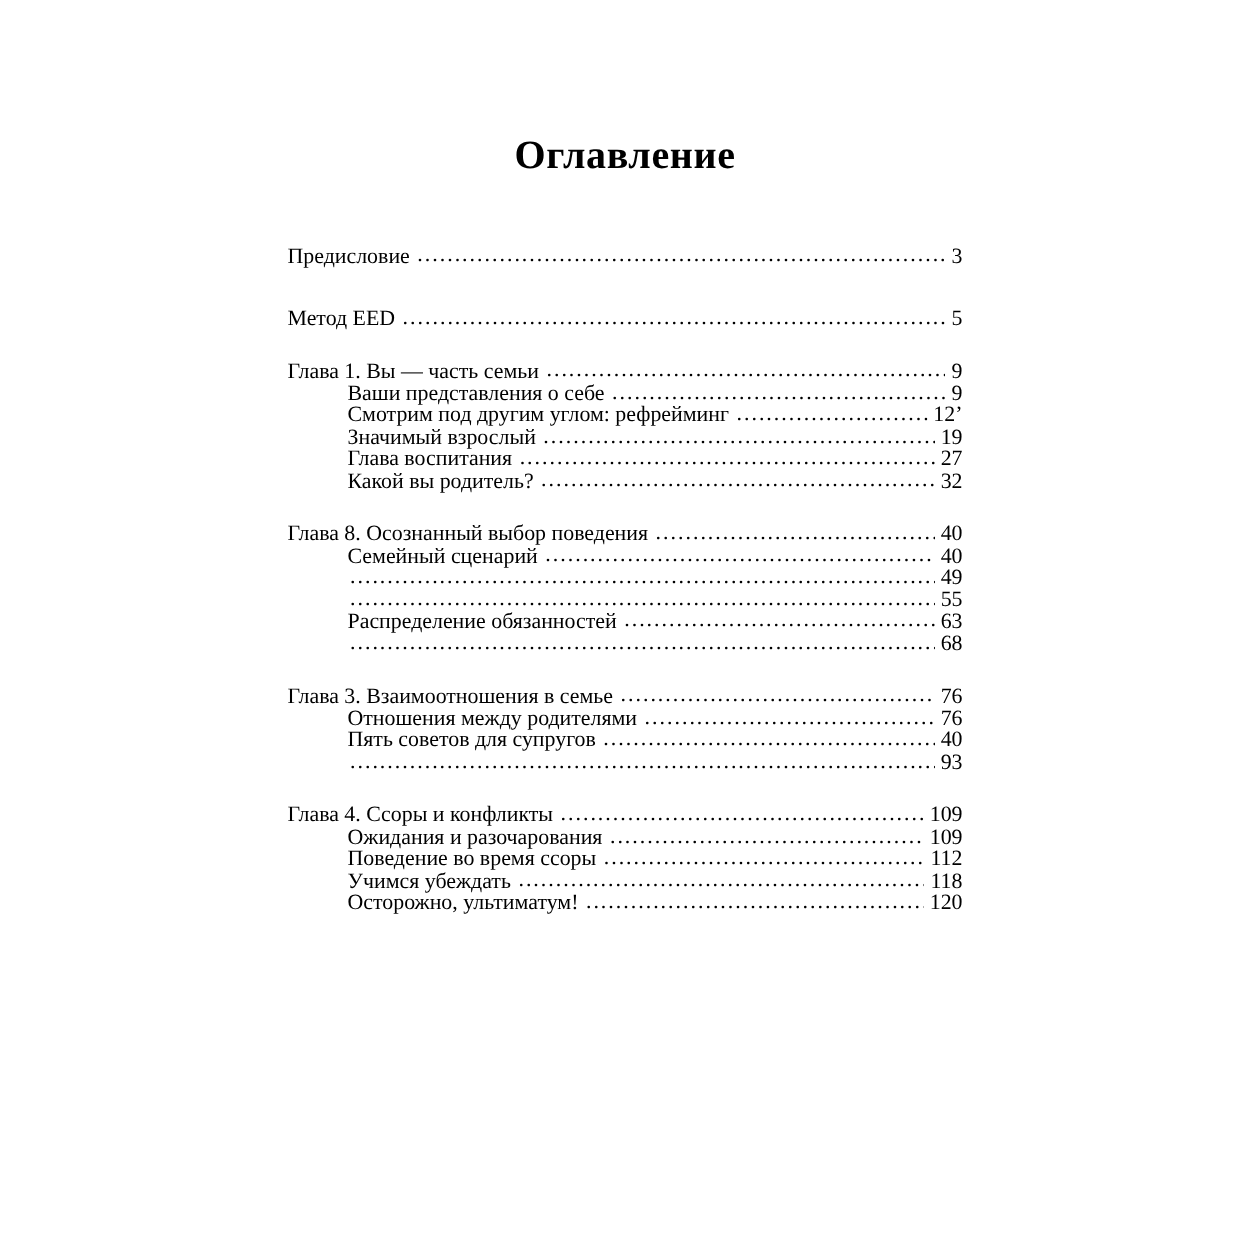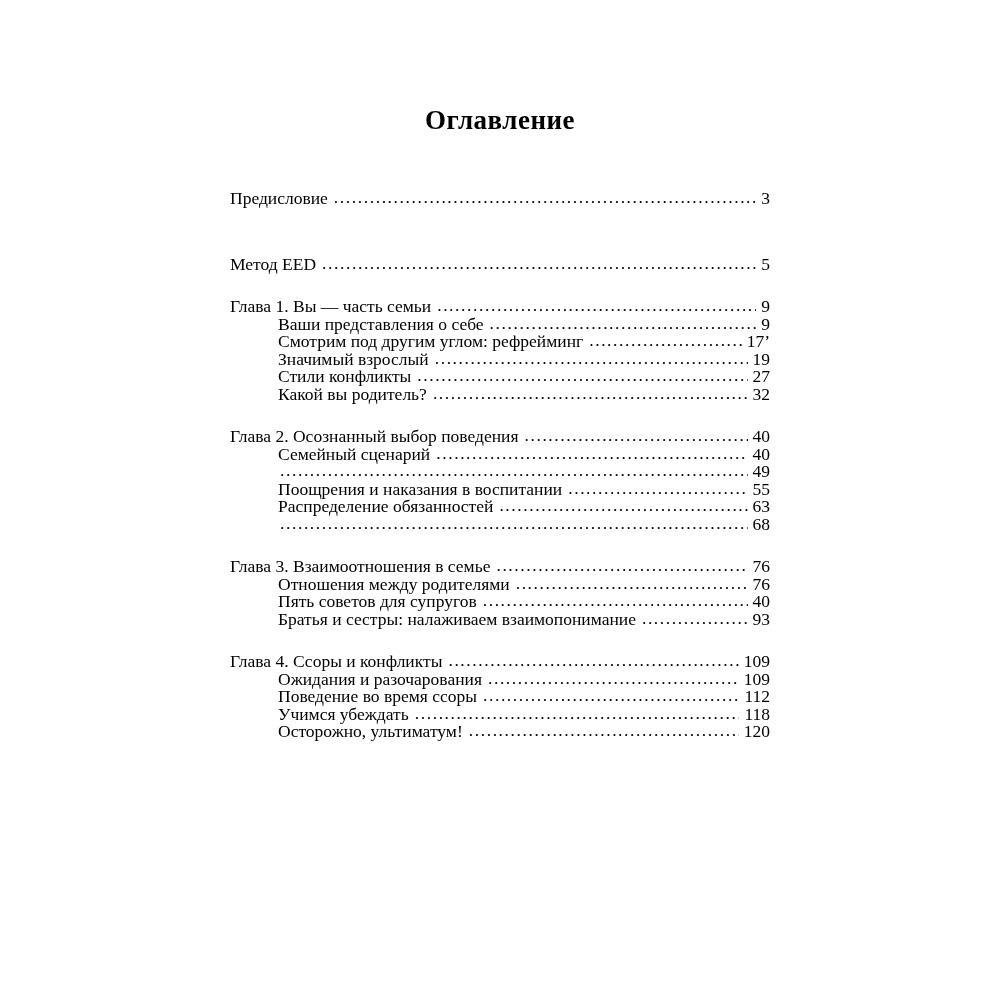--- a/index.html
+++ b/index.html
@@ -16,21 +16,21 @@
   }
   .page {
     position: relative;
     width: 1000px;
     height: 1000px;
     background: #ffffff;
     box-sizing: border-box;
   }
   .toc-title {
     text-align: center;
-    font-size: 27px;
+    font-size: 32px;
     font-weight: bold;
     letter-spacing: 0.5px;
     margin-top: 105px;
     margin-bottom: 0;
   }
   .toc-body {
     margin: 54px auto 0 auto;
     width: 540px;
   }
   .toc-entry {
@@ -59,21 +59,21 @@
     text-align: right;
     padding-left: 3px;
   }
   .level-0 {
     margin-left: 0;
     margin-top: 0;
   }
   .level-1 {
     margin-left: 48px;
   }
-  .gap-top-lg { margin-top: 48px; align-items: center; }
+  .gap-top-lg { margin-top: 32px; align-items: center; }
   .gap-top-md { margin-top: 25px; align-items: center; }
   .gap-top-sm { }
 </style>
 </head>
 <body>
 
 <div class="page">
   <h1 class="toc-title">Оглавление</h1>
   <div class="toc-body">
       <div class="toc-entry level-0 ">
@@ -92,53 +92,52 @@
         <span class="page-num">9</span>
       </div>
       <div class="toc-entry level-1 gap-top-sm">
         <span class="label">Ваши представления о себе</span>
         <span class="dots">.........................................................................................................................</span>
         <span class="page-num">9</span>
       </div>
       <div class="toc-entry level-1 gap-top-sm">
         <span class="label">Смотрим под другим углом: рефрейминг</span>
         <span class="dots">.........................................................................................................................</span>
-        <span class="page-num">17’</span>
+        <span class="page-num">12’</span>
       </div>
       <div class="toc-entry level-1 gap-top-sm">
         <span class="label">Значимый взрослый</span>
         <span class="dots">.........................................................................................................................</span>
         <span class="page-num">19</span>
       </div>
       <div class="toc-entry level-1 gap-top-sm">
-        <span class="label">Стили конфликты</span>
+        <span class="label">Глава воспитания</span>
         <span class="dots">.........................................................................................................................</span>
         <span class="page-num">27</span>
       </div>
       <div class="toc-entry level-1 gap-top-sm">
         <span class="label">Какой вы родитель?</span>
         <span class="dots">.........................................................................................................................</span>
         <span class="page-num">32</span>
       </div>
       <div class="toc-entry level-0 gap-top-md">
-        <span class="label">Глава 2. Осознанный выбор поведения</span>
+        <span class="label">Глава 8. Осознанный выбор поведения</span>
         <span class="dots">.........................................................................................................................</span>
         <span class="page-num">40</span>
       </div>
       <div class="toc-entry level-1 gap-top-sm">
         <span class="label">Семейный сценарий</span>
         <span class="dots">.........................................................................................................................</span>
         <span class="page-num">40</span>
       </div>
       <div class="toc-entry level-1 gap-top-sm">
         <span class="dots">.........................................................................................................................</span>
         <span class="page-num">49</span>
       </div>
       <div class="toc-entry level-1 gap-top-sm">
-        <span class="label">Поощрения и наказания в воспитании</span>
         <span class="dots">.........................................................................................................................</span>
         <span class="page-num">55</span>
       </div>
       <div class="toc-entry level-1 gap-top-sm">
         <span class="label">Распределение обязанностей</span>
         <span class="dots">.........................................................................................................................</span>
         <span class="page-num">63</span>
       </div>
       <div class="toc-entry level-1 gap-top-sm">
         <span class="dots">.........................................................................................................................</span>
@@ -153,21 +152,20 @@
         <span class="label">Отношения между родителями</span>
         <span class="dots">.........................................................................................................................</span>
         <span class="page-num">76</span>
       </div>
       <div class="toc-entry level-1 gap-top-sm">
         <span class="label">Пять советов для супругов</span>
         <span class="dots">.........................................................................................................................</span>
         <span class="page-num">40</span>
       </div>
       <div class="toc-entry level-1 gap-top-sm">
-        <span class="label">Братья и сестры: налаживаем взаимопонимание</span>
         <span class="dots">.........................................................................................................................</span>
         <span class="page-num">93</span>
       </div>
       <div class="toc-entry level-0 gap-top-md">
         <span class="label">Глава 4. Ссоры и конфликты</span>
         <span class="dots">.........................................................................................................................</span>
         <span class="page-num">109</span>
       </div>
       <div class="toc-entry level-1 gap-top-sm">
         <span class="label">Ожидания и разочарования</span>

